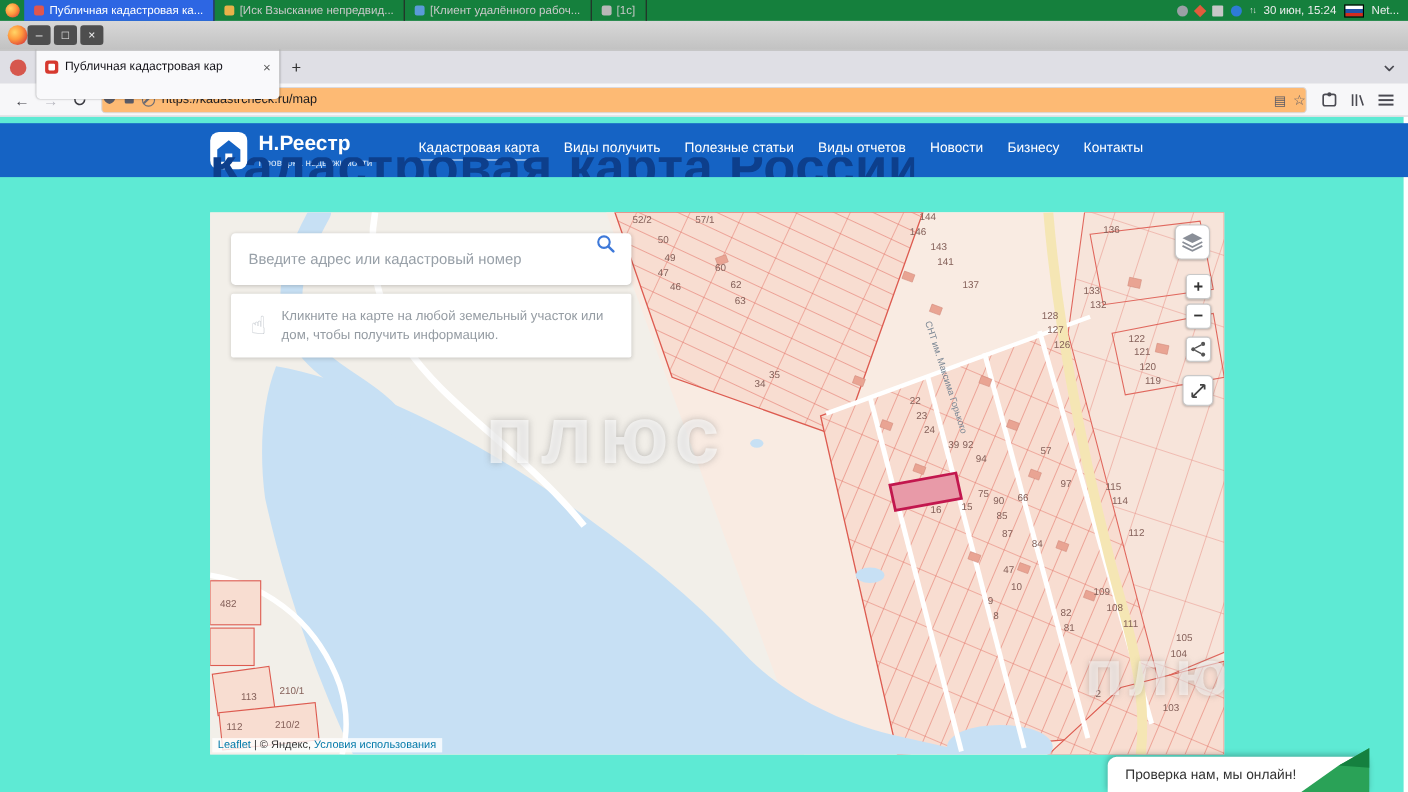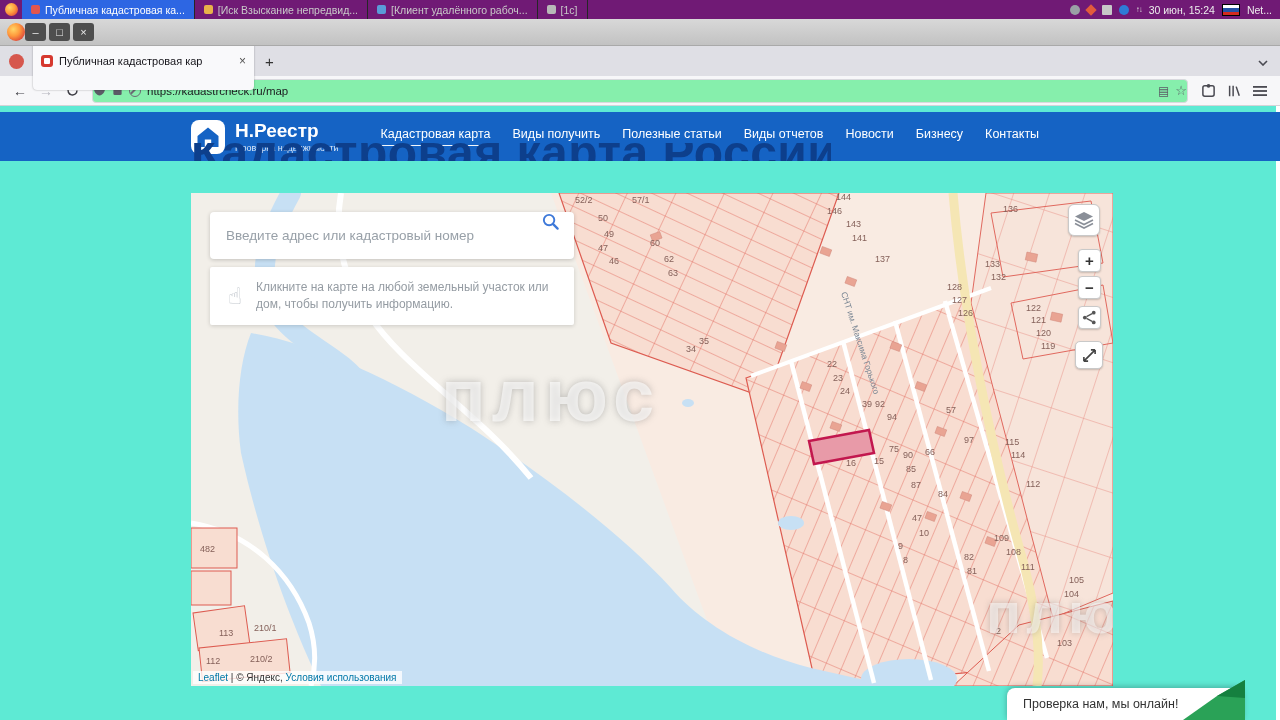--- a/index.html
+++ b/index.html
@@ -1,20 +1,20 @@
 <!DOCTYPE html>
 <html><head>
 <meta charset="utf-8">
 <style>
   html,body{margin:0;padding:0;background:#444;}
   .screen{position:relative;width:1280px;height:720px;background:#fff;overflow:hidden;
           font-family:"Liberation Sans","DejaVu Sans",sans-serif;-webkit-font-smoothing:antialiased;}
 
   
-  .taskbar{position:absolute;top:0;left:0;width:1280px;height:19px;background:#701a75;
+  .taskbar{position:absolute;top:0;left:0;width:1280px;height:19px;background:#15803d;
            display:flex;align-items:stretch;z-index:50;}
   .tb-launcher{width:22px;display:flex;align-items:center;justify-content:center;}
   .tb-launcher i{display:block;width:13px;height:13px;border-radius:50%;
      background:radial-gradient(circle at 35% 35%,#ffd567,#ff9a3d 45%,#e3543a 80%);}
   .tb-tabs{display:flex;min-width:0;}
   .tb-tab{display:flex;align-items:center;gap:5px;padding:0 9px;font-size:10.5px;color:#c9c9c9;
           border-right:1px solid #262626;max-width:178px;white-space:nowrap;overflow:hidden;cursor:default;}
   .tb-tab.active{background:#2d66e3;color:#fff;}
   .tb-ico{width:9px;height:9px;border-radius:2px;flex:0 0 auto;}
   .tb-lbl{overflow:hidden;text-overflow:ellipsis;}
@@ -51,21 +51,21 @@
   .t-close{font-size:12px;color:#555;padding-left:2px;}
   .newtab-btn{font-size:15px;color:#333;padding:0 11px;}
   .alltabs-btn{margin-left:auto;margin-right:8px;padding:4px;}
 
   .urlbar{position:absolute;top:76px;left:0;width:1280px;height:30px;background:#f7f7f9;
           border-bottom:1px solid #d4d4d8;box-sizing:border-box;display:flex;align-items:center;
           gap:2px;padding:0 8px;z-index:47;}
   .nav-btn{width:24px;height:24px;display:flex;align-items:center;justify-content:center;
            font-size:14px;color:#3c3c43;border-radius:4px;}
   .nav-btn.disabled{color:#b7b7bf;}
-  .url-field{flex:1;height:24px;background:#86efac;border:1px solid #d9d9de;border-radius:4px;
+  .url-field{flex:1;height:24px;background:#fdba74;border:1px solid #d9d9de;border-radius:4px;
              display:flex;align-items:center;gap:6px;padding:0 0;margin:0 6px;box-sizing:border-box;}
   .perm-ico{width:10px;height:10px;border:1.5px solid #6b6b74;border-radius:50%;position:relative;}
   .perm-ico:after{content:"";position:absolute;left:-1px;top:3.5px;width:11px;height:1.5px;background:#6b6b74;transform:rotate(-45deg);}
   .url-text{font-size:11.5px;color:#1b1b1f;white-space:nowrap;}
   .url-spacer{flex:1;}
   .field-ico{font-size:12px;color:#5b5b66;}
   .tool-ico{width:24px;height:24px;display:flex;align-items:center;justify-content:center;border-radius:4px;}
 
   
   .page{position:absolute;top:106px;left:0;width:1276px;height:614px;background:#5eead4;}

